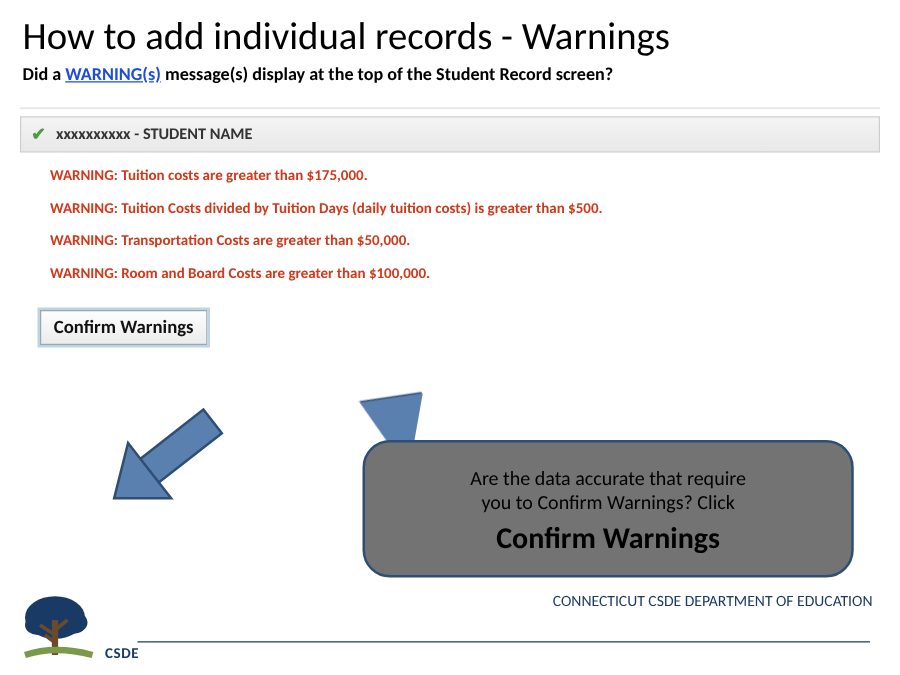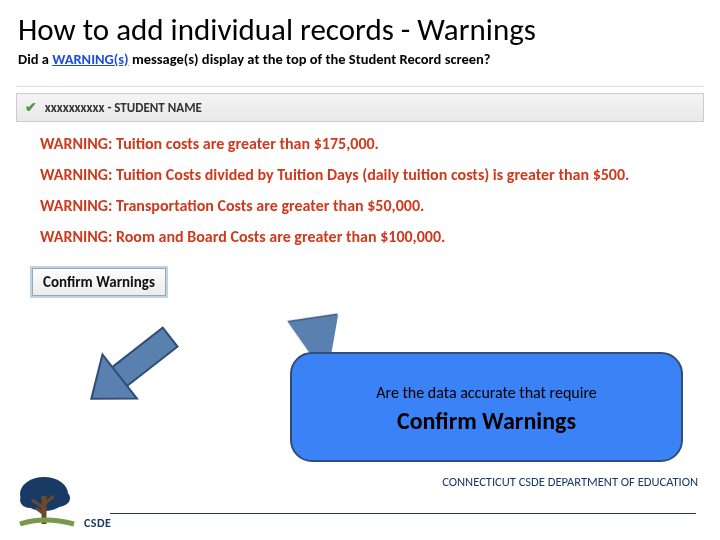--- a/index.html
+++ b/index.html
@@ -11,35 +11,35 @@
   .record-area { border-top: 1px solid #ddd; background: #fff; padding-top: 6px; margin: 0 -2px; }
   .student-bar {
     background: linear-gradient(#f4f4f4, #e8e8e8);
     border: 1px solid #ccc;
     padding: 5px 8px;
     display: flex; align-items: center; gap: 8px;
     font-size: 13px; font-weight: 700; color: #333;
   }
   .check { color: #4b9b3f; font-size: 14px; }
   .warn-list { padding: 12px 8px 6px 24px; }
-  .warn-item { color: #cf3a1d; font-size: 16px; font-weight: 700; margin-bottom: 12px; filter: blur(0.2px); }
+  .warn-item { color: #cf3a1d; font-size: 12px; font-weight: 700; margin-bottom: 12px; filter: blur(0.2px); }
   .confirm-btn {
     display: inline-block;
     margin: 4px 0 0 16px;
     background: linear-gradient(#fdfdfd, #ececec);
     border: 1px solid #9aa7b3;
     padding: 4px 10px;
     font-size: 15px; font-weight: 700; color: #111;
     box-shadow: 0 0 0 2px #bcd3e8;
   }
   .arrow-wrap { position: absolute; left: 70px; top: 322px; }
   .callout {
     position: absolute; left: 290px; top: 352px;
     width: 393px; height: 110px;
-    background: #3b82f6;
+    background: #737373;
     border: 2px solid #2f4e75;
     border-radius: 22px;
     color: #fff; text-align: center;
     padding: 12px 18px 8px 18px;
     display: flex; flex-direction: column; justify-content: center; align-items: center;
   }
   .callout-tail {
     position: absolute; left: 285px; top: 310px;
     width: 0; height: 0;
     border-right: 48px solid #5a80b0;
@@ -92,20 +92,21 @@
       <g transform="rotate(-38 65 40)">
         <rect x="38" y="30" width="70" height="24" fill="#5a80b0" stroke="#2f4e75" stroke-width="2"></rect>
         <polygon points="8,42 44,14 44,70" fill="#5a80b0" stroke="#2f4e75" stroke-width="2"></polygon>
       </g>
     </svg>
   </div>
 
   <div class="callout-tail"></div>
   <div class="callout">
     <div class="ptext line1">Are the data accurate that require</div>
+    <div class="ptext line1">you to Confirm Warnings? Click</div>
     <div class="ptext big">Confirm Warnings</div>
   </div>
 
   <div class="footer-rule"></div>
   <div class="footer">
     <div class="logo">
       <svg width="66" height="56" viewBox="0 0 66 56">
         <ellipse cx="30" cy="20" rx="24" ry="17" fill="#1a3a66"></ellipse>
         <ellipse cx="16" cy="26" rx="10" ry="8" fill="#1a3a66"></ellipse>
         <ellipse cx="44" cy="24" rx="12" ry="9" fill="#1a3a66"></ellipse>

